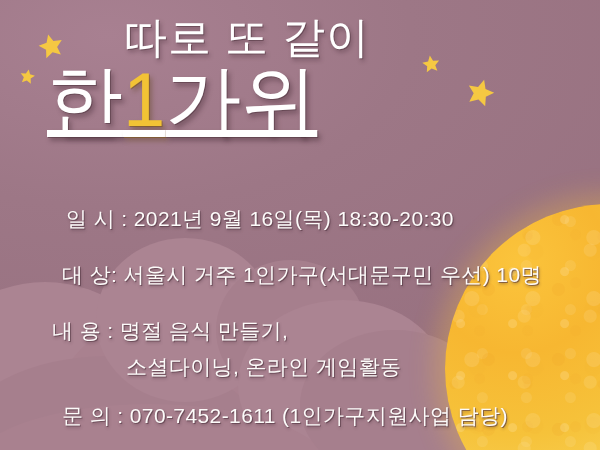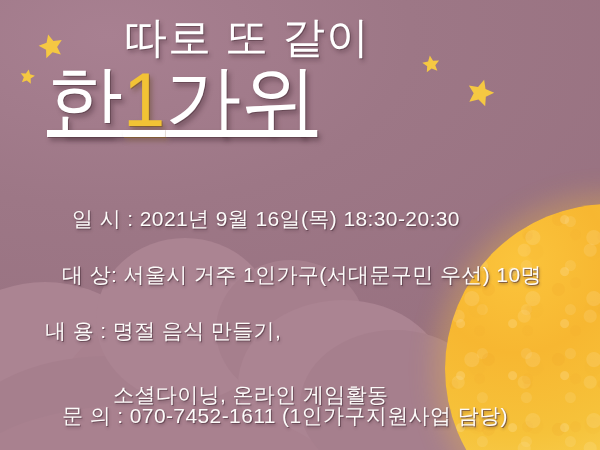--- a/index.html
+++ b/index.html
@@ -131,24 +131,24 @@
     position: absolute;
     font-size: 21px;
     line-height: 1;
     color: #fdfbfa;
     white-space: nowrap;
     letter-spacing: 0.4px;
     text-shadow:
       1px 1px 0 rgba(84,55,66,0.60),
       1px 2px 3px rgba(70,44,55,0.42);
   }
-  .line.l1 { left: 72px; top: 10px; text-align: center; }
+  .line.l1 { left: 66px; top: 10px; text-align: center; }
   .line.l2 { left: 62px; top: 66px; text-align: right; }
-  .line.l3 { left: 45px; top: 122px; }
-  .line.l4 { left: 113px; top: 158px; margin-top: 28px; }
+  .line.l3 { left: 52px; top: 122px; }
+  .line.l4 { left: 126px; top: 158px; }
   .line.l5 { left: 62px; top: 207px; }
 </style>
 </head>
 <body>
 
 <div id="poster">
 
   <div class="sky"></div>
 
   <div class="cloud-layer">

